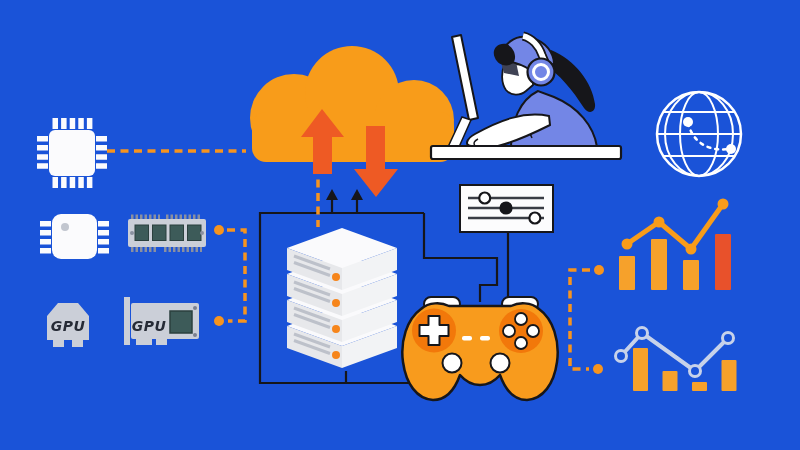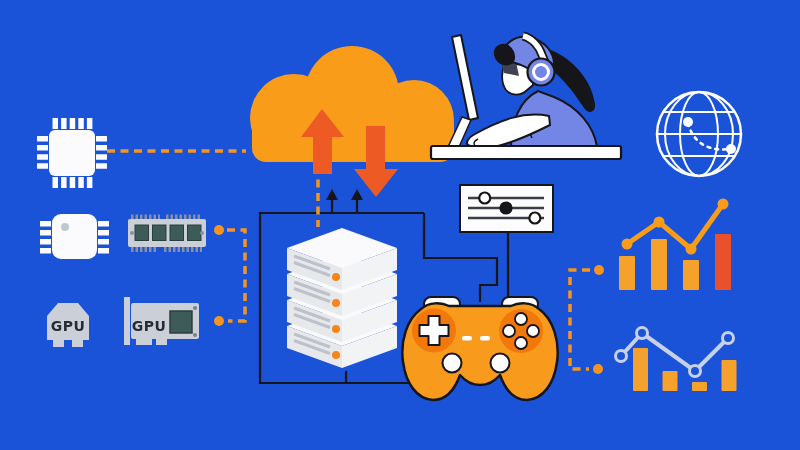--- a/index.html
+++ b/index.html
@@ -1,16 +1,16 @@
 <!DOCTYPE html>
 <html><head>
 <meta charset="utf-8">
 <style>
   html,body{margin:0;padding:0;background:#1A53D8;}
-  .stage{width:800px;height:450px;overflow:hidden;position:relative;}
+  .stage{width:800px;height:450px;overflow:hidden;position:relative;font-style:italic;}
   svg{display:block;}
   text.gpu{font-family:"DejaVu Sans","Liberation Sans",sans-serif;font-weight:bold;font-size:14px;fill:#262B36;letter-spacing:.5px;}
 </style>
 </head>
 <body>
 
 <div class="stage">
 <svg width="800" height="450" viewBox="0 0 800 450">
 
   <rect x="0" y="0" width="800" height="450" fill="#1A53D8"></rect>

